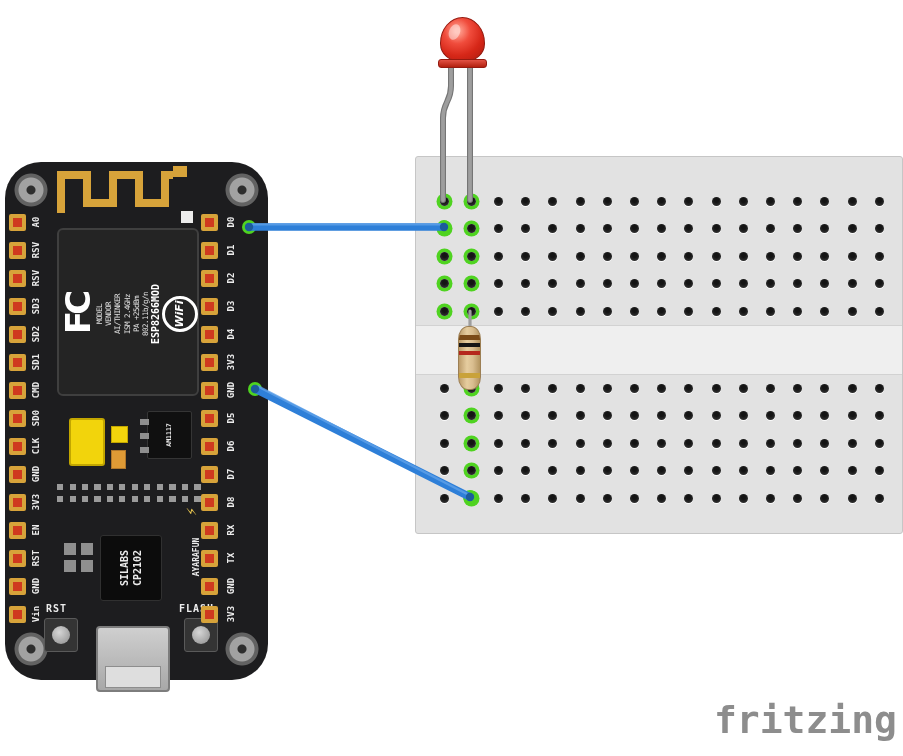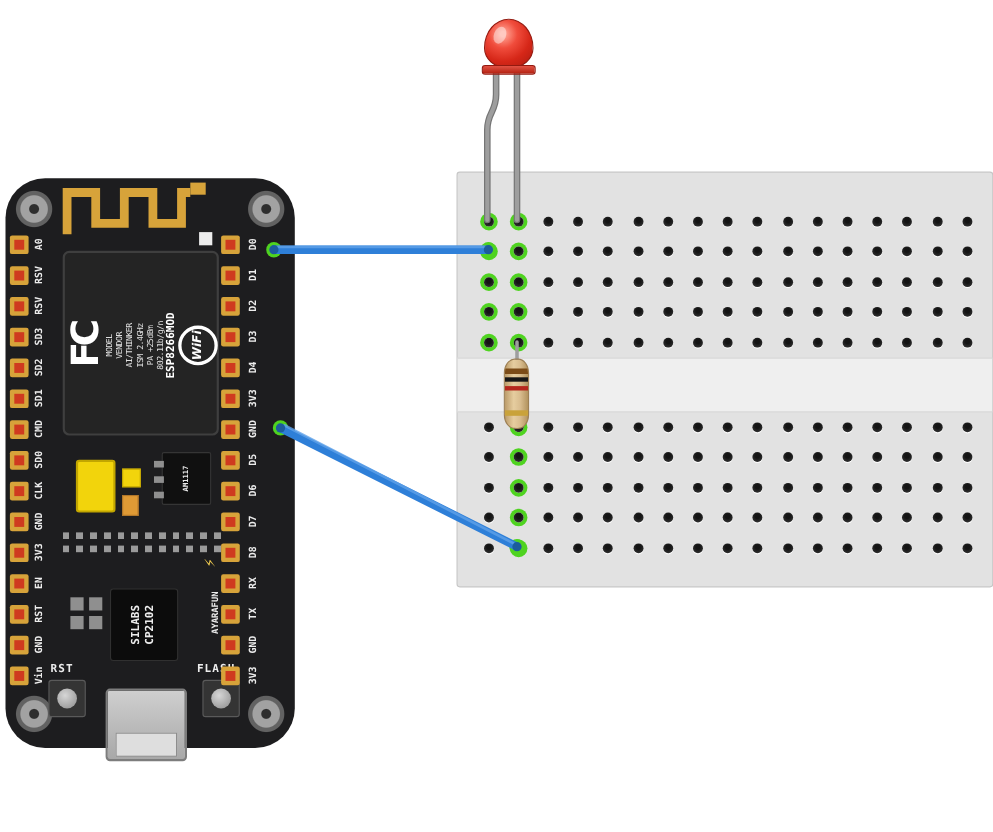--- a/index.html
+++ b/index.html
@@ -495,13 +495,14 @@
       <div class="band" style="top: 16px; height: 4px; background: rgb(22, 22, 22);"></div>
       <div class="band" style="top: 24px; height: 4px; background: rgb(181, 39, 29);"></div>
       <div class="band" style="top: 46px; height: 5px; background: rgb(201, 162, 58);"></div>
     </div>
 
   <div class="led">
     <div class="led-glint"></div>
     <div class="led-flange"></div>
   </div>
 
+  <div class="watermark">fritzing</div>
 </div>
 
 </body></html>

